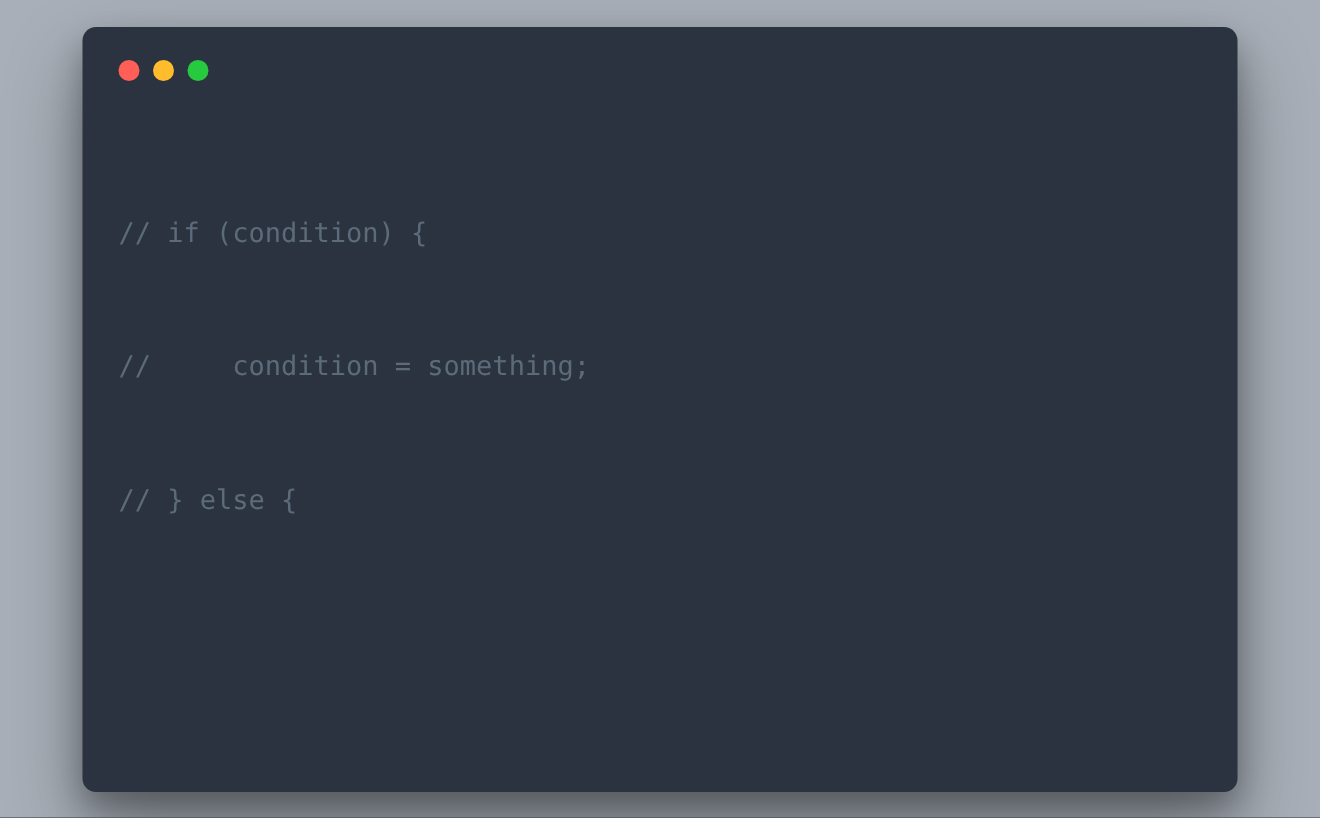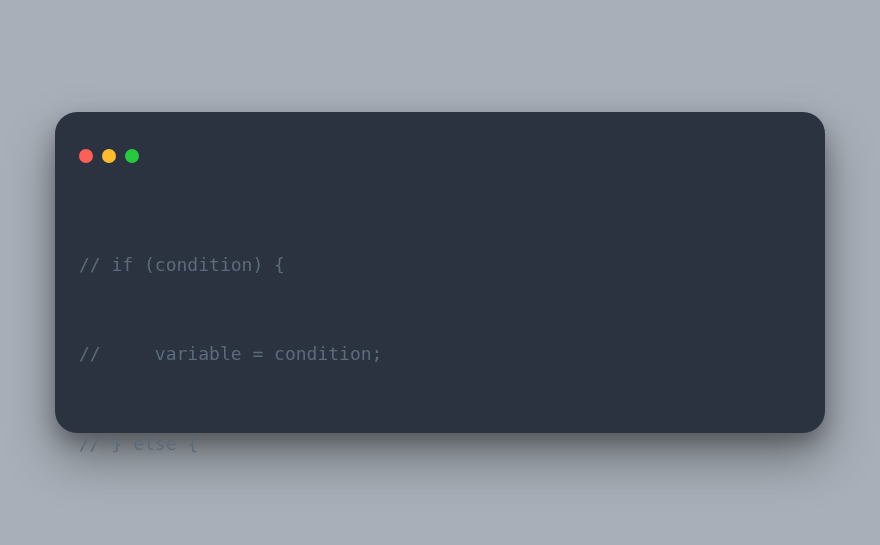--- a/index.html
+++ b/index.html
@@ -11,25 +11,25 @@
       width: 880px;
       height: 545px;
       background: #a8afb8;
       display: flex;
       align-items: center;
       justify-content: center;
       font-family: ui-monospace, "SF Mono", Menlo, Monaco, Consolas, monospace;
     }
     .window {
       width: 770px;
-      height: 321px;
+      height: 510px;
       background: #2b3340;
-      border-radius: 22px;
+      border-radius: 9px;
       box-shadow: 0 25px 50px rgba(0,0,0,0.35), 0 10px 20px rgba(0,0,0,0.25);
-      padding: 37px 24px;
+      padding: 22px 24px;
     }
     .traffic-lights {
       display: flex;
       gap: 9px;
       margin-bottom: 28px;
     }
     .traffic-light {
       width: 14px;
       height: 14px;
       border-radius: 50%;
@@ -48,19 +48,19 @@
 <body>
 
 <div class="window">
   <div class="traffic-lights">
     <div class="traffic-light tl-close"></div>
     <div class="traffic-light tl-min"></div>
     <div class="traffic-light tl-max"></div>
   </div>
   <div class="code">
     <div class="cmt">// if (condition) {</div>
-    <div class="cmt">//     variable = condition;</div>
+    <div class="cmt">//     condition = something;</div>
     <div class="cmt">// } else {</div>
     
     
     
   </div>
 </div>
 
 </body></html>

